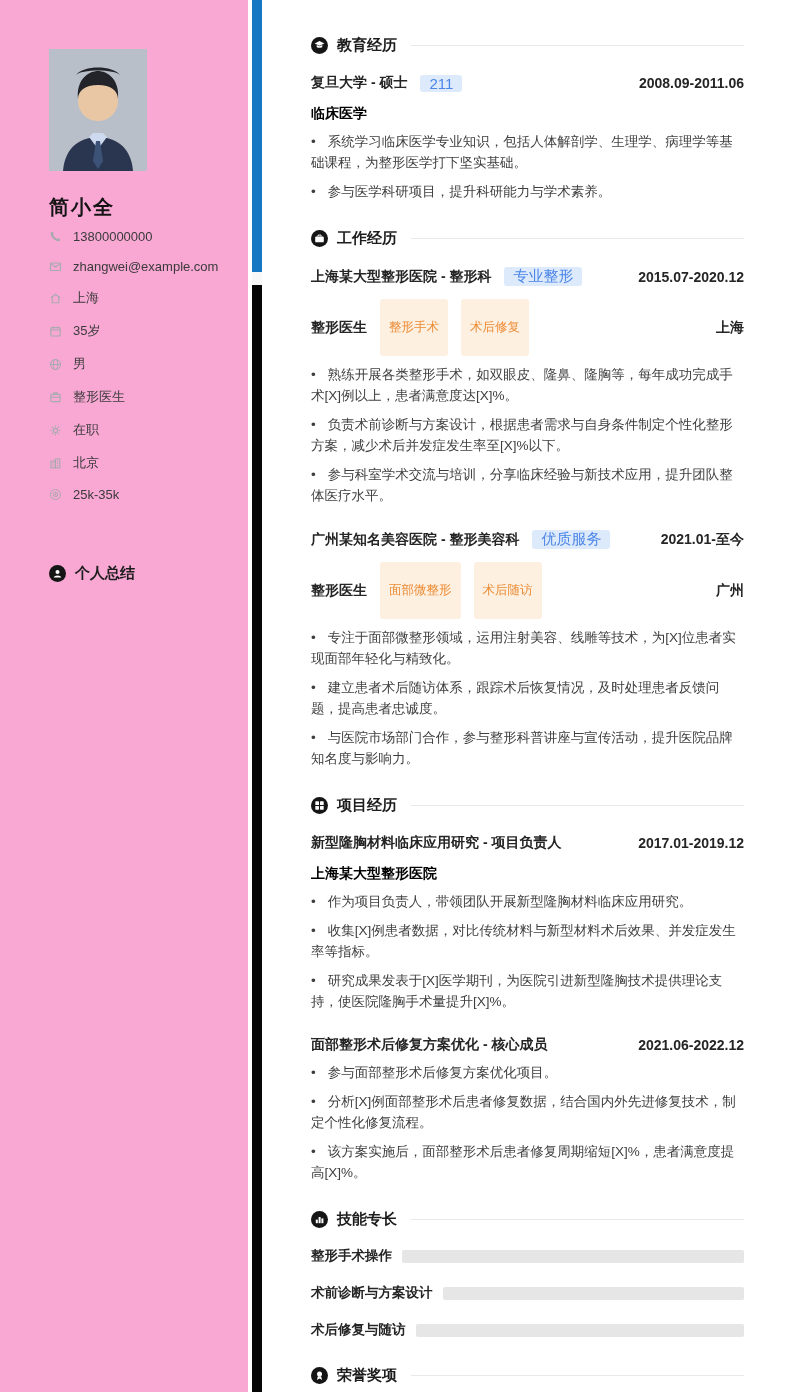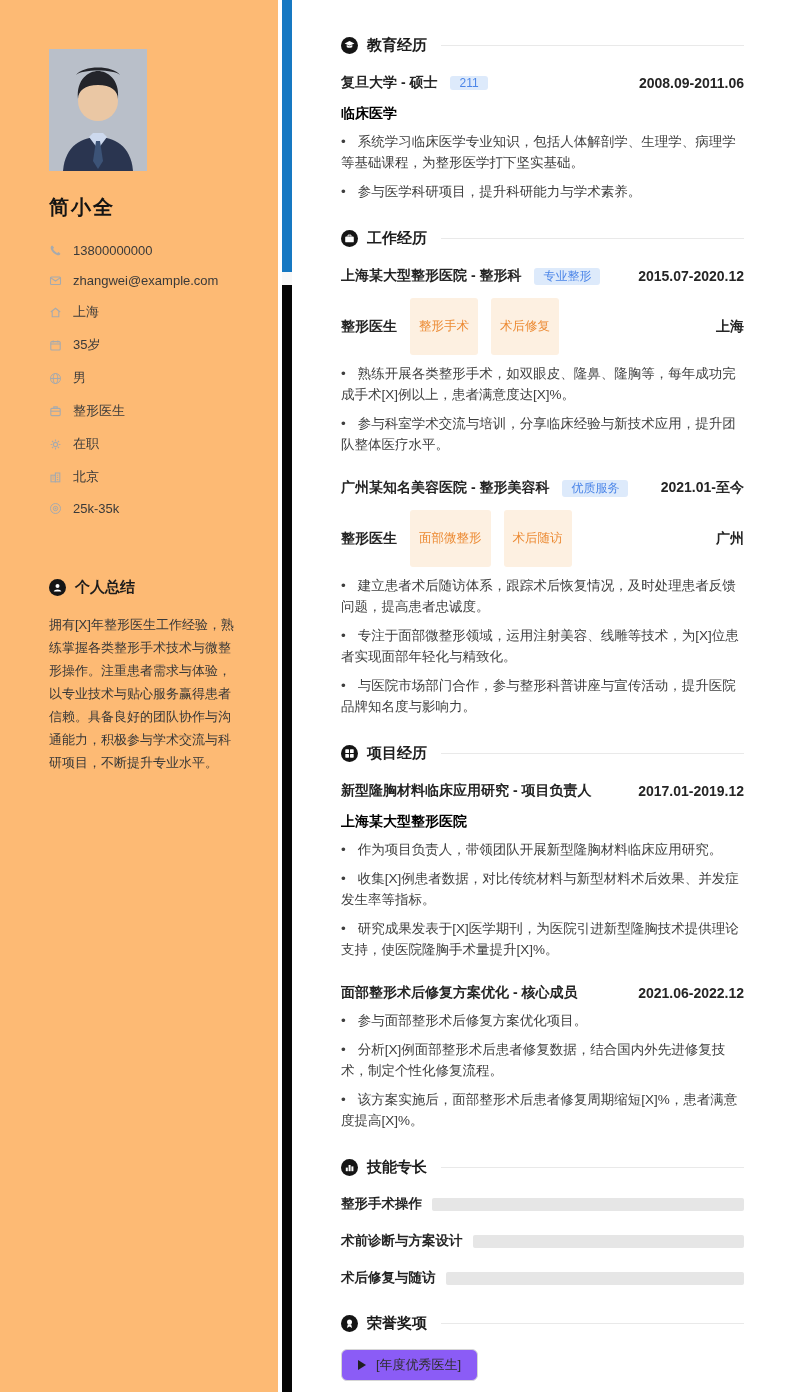--- a/index.html
+++ b/index.html
@@ -1,25 +1,25 @@
 <!DOCTYPE html>
 <html><head>
 <meta charset="utf-8">
 <style>
   * { margin:0; padding:0; box-sizing:border-box; }
   html,body { background:#ffffff; }
   body { font-family:"Liberation Sans","DejaVu Sans",sans-serif; }
   .page { position:relative; width:794px; height:1392px; background:#ffffff; display:flex; overflow:hidden; }
 
   
-  .sidebar { width:278px; flex:none; background:#fdba74; padding:49px 39px 40px 49px; }
+  .sidebar { width:248px; flex:none; background:#f9a8d4; padding:49px 39px 40px 49px; }
   .photo { width:98px; height:122px; background:#b9bfc9; overflow:hidden; }
   .photo svg { display:block; }
   .name { margin-top:23px; font-size:20px; font-weight:bold; color:#141414; letter-spacing:2px; }
-  .contacts { margin-top:22px; }
+  .contacts { margin-top:8px; }
   .contact { display:flex; align-items:center; margin-bottom:15px; }
   .contact svg { flex:none; margin-right:11px; }
   .contact-text { font-size:13px; color:#3a3a3a; }
   .summary { margin-top:62px; }
   .summary-text { margin-top:16px; font-size:13px; line-height:23px; color:#383838; }
 
   
   .strip-col { width:14px; flex:none; background:#ffffff; position:relative; }
   .strip { position:absolute; left:4px; top:0; width:10px; height:100%; display:flex; flex-direction:column; }
   .strip-thumb { height:272px; background:#1678c2; }
@@ -33,21 +33,21 @@
   .sec-head { display:flex; align-items:center; }
   .sec-icon { width:17px; height:17px; border-radius:50%; background:#151515; display:flex; align-items:center; justify-content:center; flex:none; }
   .sec-title { margin-left:9px; font-size:15px; font-weight:bold; color:#1c1c1c; }
   .sec-line { flex:1; height:1px; background:#e9e9e9; margin-left:14px; }
 
   .ehead { display:flex; align-items:center; margin-top:19px; }
   .etitle { font-weight:bold; font-size:14px; color:#252525; }
   .edate { font-weight:bold; font-size:14px; color:#252525; }
   .eloc { font-weight:bold; font-size:14px; color:#252525; }
   .spacer { flex:1; }
-  .badge-blue { margin-left:13px; background:#ddeafb; color:#4c86e8; font-size:12px; padding:0 9px; border-radius:3px; }
+  .badge-blue { margin-left:13px; background:#ddeafb; color:#4c86e8; font-size:15px; padding:0 9px; border-radius:3px; }
   .tag-orange { margin-left:13px; background:#fdf0e1; color:#ec8a33; font-size:12.5px; padding:20px 9px; border-radius:3px; }
   .erow2 { display:flex; align-items:center; margin-top:13px; }
   .esub { margin-top:13px; font-weight:bold; font-size:14px; color:#000000; }
   .bullets { margin-top:3px; }
   .blt { font-size:13.5px; color:#3e3e3e; line-height:21px; margin-top:8px; }
   .blt::before { content:"•"; margin-right:12px; }
   .entry + .entry { margin-top:24px; }
 
   
   .skills-grid { display:grid; grid-template-columns:1fr; column-gap:26px; row-gap:19px; margin-top:18px; }
@@ -153,21 +153,20 @@
     <div class="summary">
       <div class="sec-head">
         <span class="sec-icon">
           <svg width="11" height="11" viewBox="0 0 11 11" fill="#ffffff">
               <circle cx="5.5" cy="3.9" r="2"></circle>
               <path d="M1.7 9.6 C2.1 6.9 8.9 6.9 9.3 9.6 Z"></path>
             </svg>
         </span>
         <span class="sec-title">个人总结</span>
       </div>
-      <p class="summary-text">拥有[X]年整形医生工作经验，熟练掌握各类整形手术技术与微整形操作。注重患者需求与体验，以专业技术与贴心服务赢得患者信赖。具备良好的团队协作与沟通能力，积极参与学术交流与科研项目，不断提升专业水平。</p>
     </div>
   </aside>
 
   <div class="strip-col">
     <div class="strip">
       <div class="strip-thumb"></div>
       <div class="strip-gap"></div>
       <div class="strip-track"></div>
     </div>
   </div>
@@ -221,41 +220,42 @@
         </div>
         <div class="erow2">
           <span class="etitle">整形医生</span>
           <span class="tag-orange">整形手术</span>
           <span class="tag-orange">术后修复</span>
           <span class="spacer"></span>
           <span class="eloc">上海</span>
         </div>
         <div class="bullets">
           <p class="blt">熟练开展各类整形手术，如双眼皮、隆鼻、隆胸等，每年成功完成手术[X]例以上，患者满意度达[X]%。</p>
+          <p class="blt">负责术前诊断与方案设计，根据患者需求与自身条件制定个性化整形方案，减少术后并发症发生率至[X]%以下。</p>
           <p class="blt">参与科室学术交流与培训，分享临床经验与新技术应用，提升团队整体医疗水平。</p>
         </div>
       </div>
 
       <div class="entry">
         <div class="ehead">
           <span class="etitle">广州某知名美容医院 - 整形美容科</span>
           <span class="badge-blue">优质服务</span>
           <span class="spacer"></span>
           <span class="edate">2021.01-至今</span>
         </div>
         <div class="erow2">
           <span class="etitle">整形医生</span>
           <span class="tag-orange">面部微整形</span>
           <span class="tag-orange">术后随访</span>
           <span class="spacer"></span>
           <span class="eloc">广州</span>
         </div>
         <div class="bullets">
+          <p class="blt">专注于面部微整形领域，运用注射美容、线雕等技术，为[X]位患者实现面部年轻化与精致化。</p>
           <p class="blt">建立患者术后随访体系，跟踪术后恢复情况，及时处理患者反馈问题，提高患者忠诚度。</p>
-          <p class="blt">专注于面部微整形领域，运用注射美容、线雕等技术，为[X]位患者实现面部年轻化与精致化。</p>
           <p class="blt">与医院市场部门合作，参与整形科普讲座与宣传活动，提升医院品牌知名度与影响力。</p>
         </div>
       </div>
     </section>
 
     <section class="section">
       <div class="sec-head">
         <span class="sec-icon">
           <svg width="11" height="11" viewBox="0 0 11 11" fill="#ffffff">
               <rect x="1.3" y="1.3" width="3.7" height="3.7" rx="0.6"></rect>

